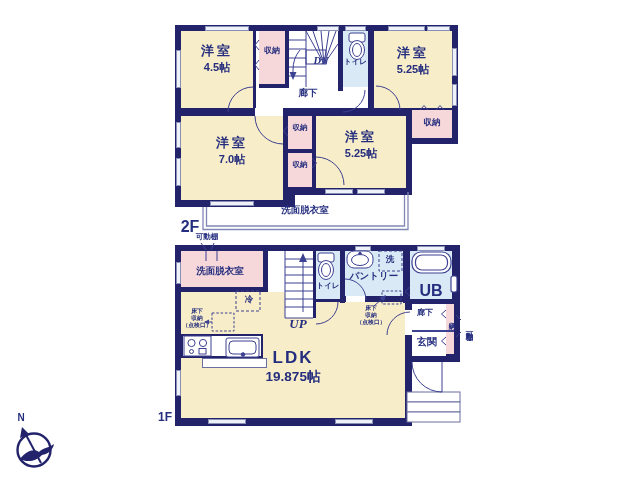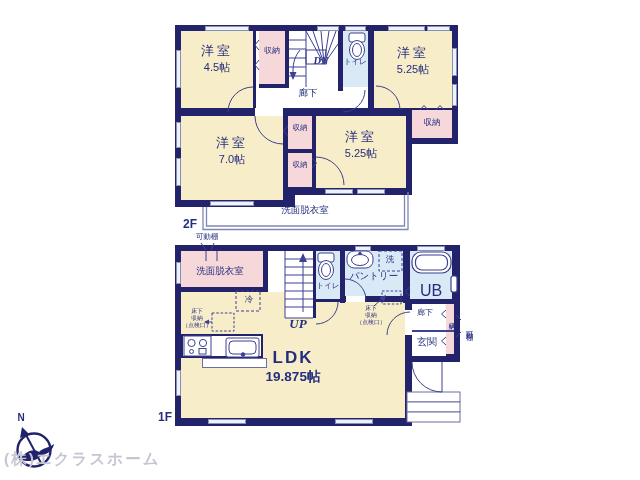--- a/index.html
+++ b/index.html
@@ -7,21 +7,21 @@
          font-family:"Liberation Sans","DejaVu Sans",sans-serif;}
   .abs{position:absolute;box-sizing:border-box;}
   .wall{background:#23236b;}
   .thin{background:#3d4191;}
   .cream{background:#f8edc9;}
   .pink{background:#f6d7da;}
   .blue{background:#d9eaf6;}
   .white{background:#ffffff;}
   .win{background:#eef1f7;border:1px solid #8890b8;}
   .lbl{position:absolute;color:#252e7e;text-align:center;line-height:1.12;white-space:nowrap;
-       font-weight:400;}
+       font-weight:700;}
   .vert{writing-mode:vertical-rl;letter-spacing:1px;white-space:normal;line-height:1;}
   .ital{font-family:"Liberation Serif","DejaVu Serif",serif;font-style:italic;font-weight:700;}
   .tiny{line-height:1.25;white-space:normal;}
   svg{position:absolute;left:0;top:0;pointer-events:none;}
   .watermark{position:absolute;color:#c5c6d2;font-weight:700;letter-spacing:2px;}
 </style>
 </head>
 <body>
 
 <div id="stage">
@@ -75,21 +75,21 @@
     <div class="lbl" style="left:374px;top:63px;width:78px;font-size:11px;">5.25帖</div>
     <div class="lbl" style="left:287px;top:88px;width:42px;font-size:9.5px;">廊下</div>
     <div class="lbl" style="left:181px;top:136px;width:102px;font-size:13px;letter-spacing:3px;">洋室</div>
     <div class="lbl" style="left:181px;top:153px;width:102px;font-size:11px;">7.0帖</div>
     <div class="lbl" style="left:288px;top:124px;width:24px;font-size:7.5px;">収納</div>
     <div class="lbl" style="left:288px;top:161px;width:24px;font-size:7.5px;">収納</div>
     <div class="lbl" style="left:316px;top:130px;width:90px;font-size:13px;letter-spacing:3px;">洋室</div>
     <div class="lbl" style="left:316px;top:147px;width:90px;font-size:11px;">5.25帖</div>
     <div class="lbl" style="left:412px;top:118px;width:40px;font-size:8.5px;">収納</div>
     <div class="lbl" style="left:268px;top:205px;width:74px;font-size:9.5px;">洗面脱衣室</div>
-    <div class="lbl" style="left:177px;top:218px;width:26px;font-size:12px;font-weight:700;">2F</div>
+    <div class="lbl" style="left:177px;top:218px;width:26px;font-size:16px;font-weight:700;">2F</div>
   </div>
 
   <div>
 
     <div class="abs wall" style="left:175px;top:245px;width:285px;height:117px;"></div>
     <div class="abs wall" style="left:175px;top:245px;width:237px;height:181px;"></div>
 
     <div class="abs pink" style="left:181px;top:251px;width:82px;height:41px;"></div>
     <div class="abs cream" style="left:181px;top:292px;width:224px;height:126px;"></div>
     <div class="abs wall" style="left:263px;top:245px;width:5px;height:47px;"></div>
@@ -286,15 +286,14 @@
   <svg width="52" height="64" viewBox="0 0 52 64" style="left:8px;top:414px;">
     <g>
       <circle cx="26" cy="36" r="16.5" fill="none" stroke="#23236b" stroke-width="2.4"></circle>
       <line x1="33" y1="49" x2="17" y2="19" stroke="#23236b" stroke-width="2"></line>
       <polygon points="14,13 12,24 21,20" fill="#23236b"></polygon>
       <path fill="#23236b" d="M 12,45 C 18,37 26,34 31,38 C 34,34 41,34 46,30 C 45,36 40,40 34,41 C 29,47 19,49 12,45 Z"></path>
     </g>
   </svg>
   <div class="lbl" style="left:14px;top:412px;width:14px;font-size:10px;font-weight:700;">N</div>
 
-  <div class="watermark" style="left:4px;top:449px;font-size:15.5px;">(株)エクラスホーム</div>
 
 </div>
 
 </body></html>

